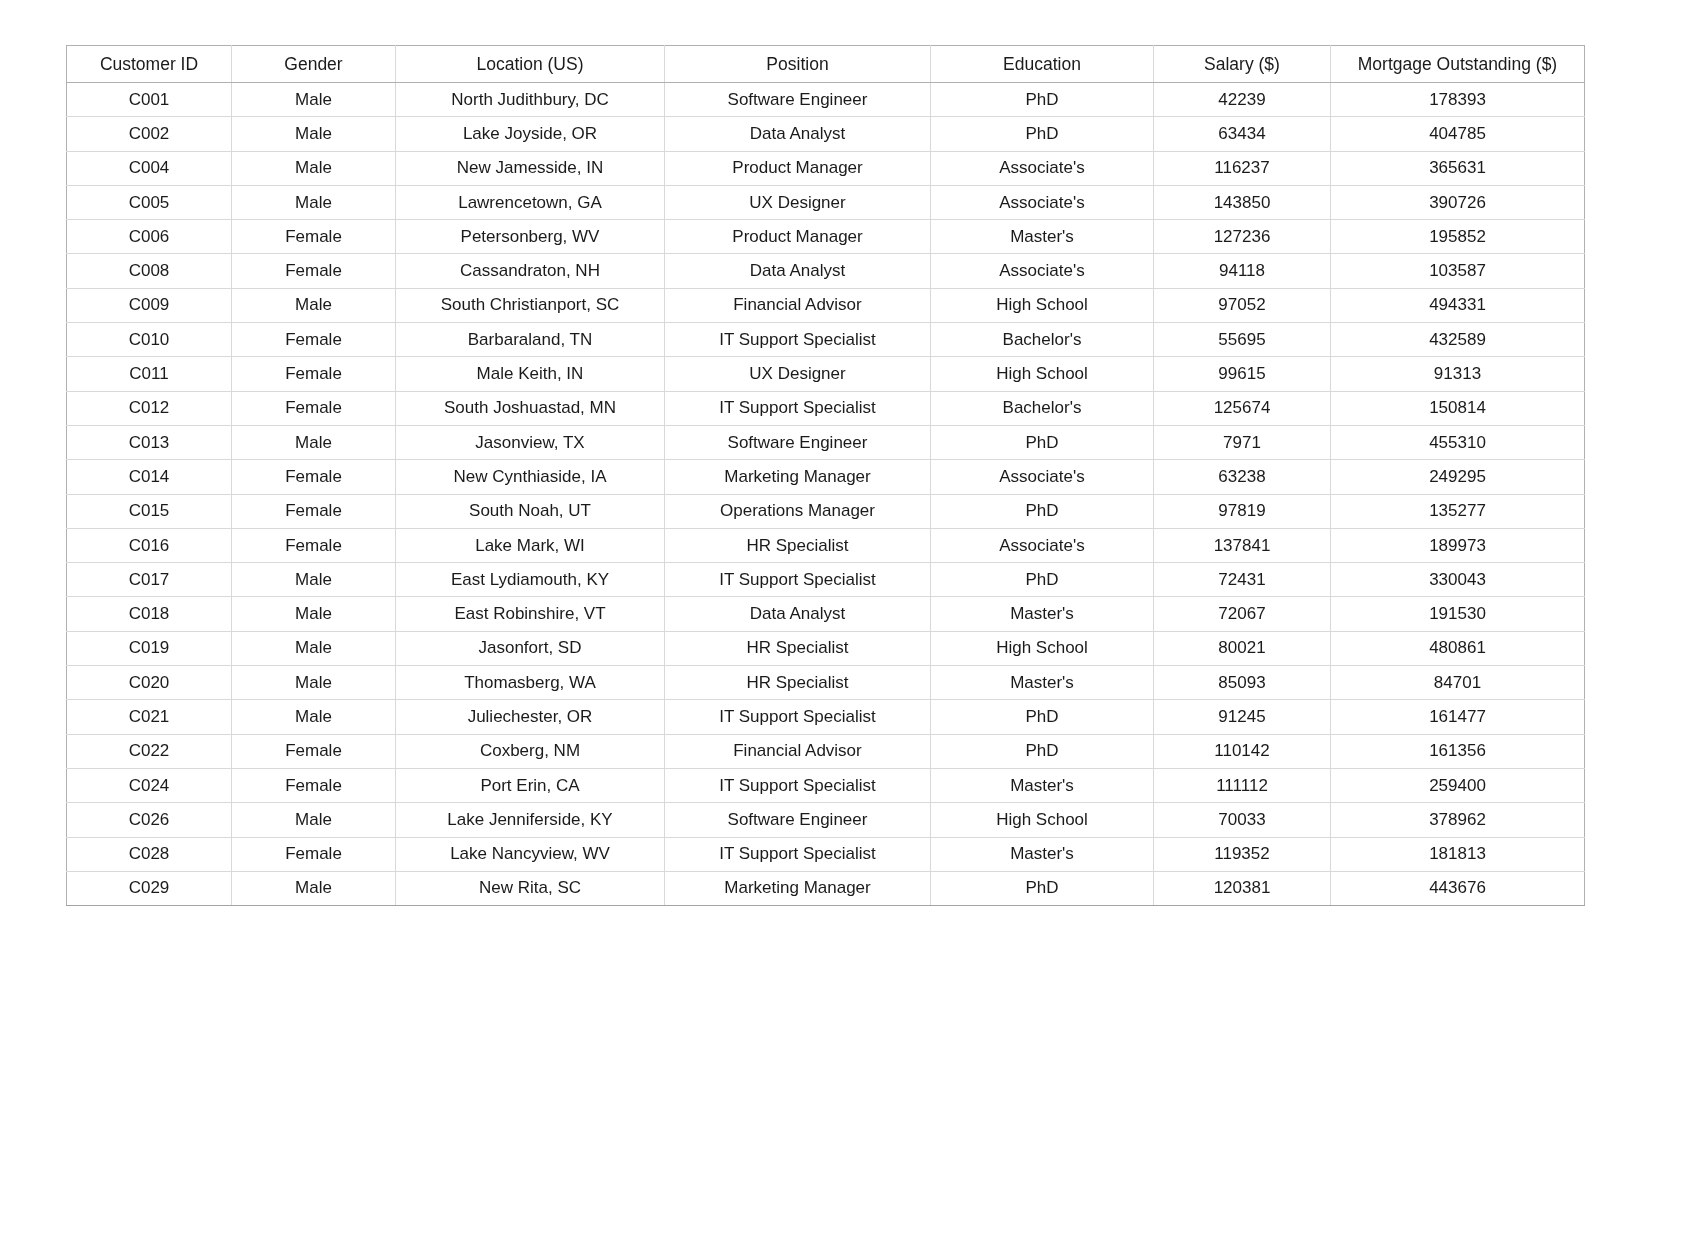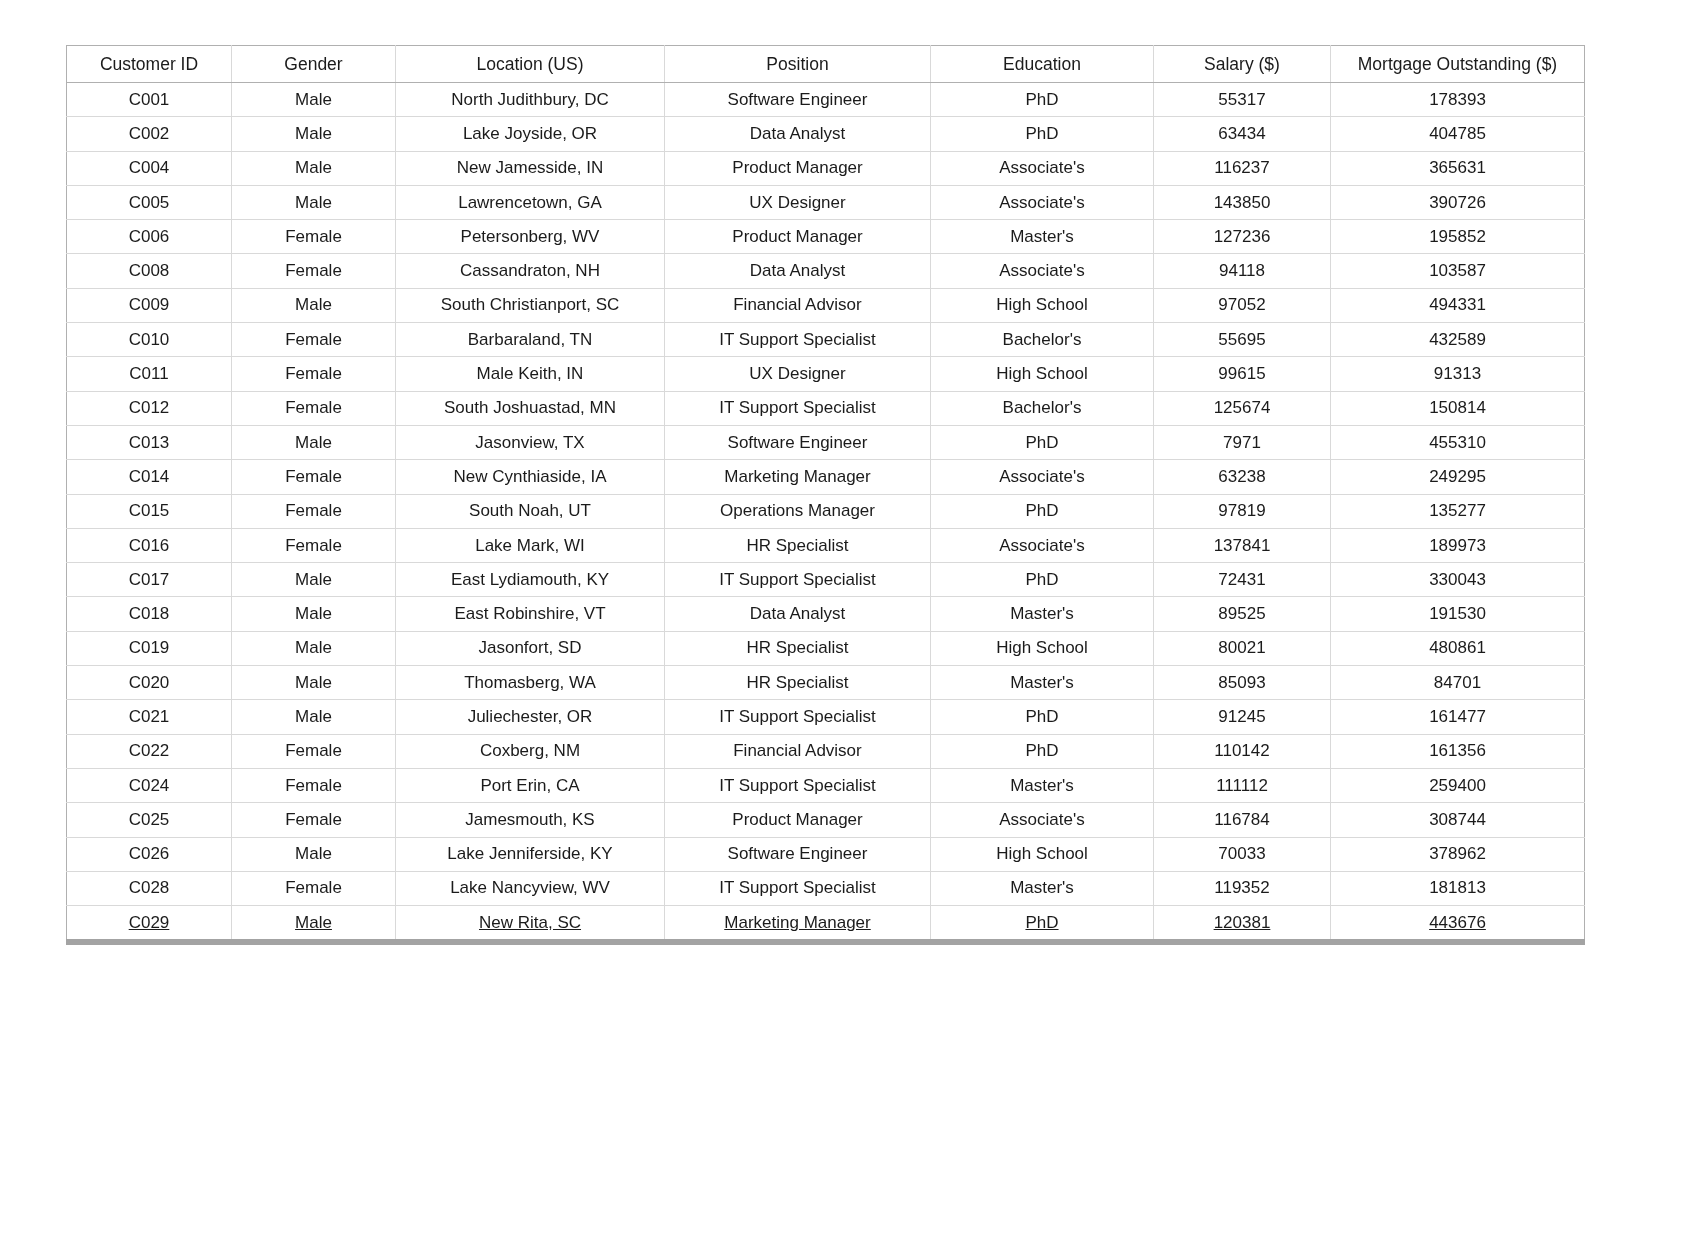--- a/index.html
+++ b/index.html
@@ -41,21 +41,21 @@
     border-bottom: 1px solid #b0b0b0;
     font-size: 17.5px;
   }
   table.data-table tbody td {
     height: 33.3px;
   }
   
   table.data-table tr > *:first-child { border-left: 1px solid #b0b0b0; }
   table.data-table tr > *:last-child  { border-right: 1px solid #b0b0b0; }
   table.data-table thead tr > *       { border-top: 1px solid #b0b0b0; margin-top: 16px; }
-  table.data-table tbody tr:last-child > * { border-bottom: 6px solid #a3a3a3; text-decoration: underline; }
+  table.data-table tbody tr:last-child > * { border-bottom: 1px solid #a3a3a3; }
 </style>
 </head>
 <body>
 
 <div class="page">
   <table class="data-table">
     <colgroup>
         <col style="width: 165px;">
         <col style="width: 164px;">
         <col style="width: 269px;">
@@ -75,21 +75,21 @@
           <th>Mortgage Outstanding ($)</th>
         </tr>
     </thead>
     <tbody>
         <tr>
           <td>C001</td>
           <td>Male</td>
           <td>North Judithbury, DC</td>
           <td>Software Engineer</td>
           <td>PhD</td>
-          <td>55317</td>
+          <td>42239</td>
           <td>178393</td>
         </tr>
         <tr>
           <td>C002</td>
           <td>Male</td>
           <td>Lake Joyside, OR</td>
           <td>Data Analyst</td>
           <td>PhD</td>
           <td>63434</td>
           <td>404785</td>
@@ -210,21 +210,21 @@
           <td>PhD</td>
           <td>72431</td>
           <td>330043</td>
         </tr>
         <tr>
           <td>C018</td>
           <td>Male</td>
           <td>East Robinshire, VT</td>
           <td>Data Analyst</td>
           <td>Master's</td>
-          <td>89525</td>
+          <td>72067</td>
           <td>191530</td>
         </tr>
         <tr>
           <td>C019</td>
           <td>Male</td>
           <td>Jasonfort, SD</td>
           <td>HR Specialist</td>
           <td>High School</td>
           <td>80021</td>
           <td>480861</td>
@@ -257,29 +257,20 @@
           <td>161356</td>
         </tr>
         <tr>
           <td>C024</td>
           <td>Female</td>
           <td>Port Erin, CA</td>
           <td>IT Support Specialist</td>
           <td>Master's</td>
           <td>111112</td>
           <td>259400</td>
-        </tr>
-        <tr>
-          <td>C025</td>
-          <td>Female</td>
-          <td>Jamesmouth, KS</td>
-          <td>Product Manager</td>
-          <td>Associate's</td>
-          <td>116784</td>
-          <td>308744</td>
         </tr>
         <tr>
           <td>C026</td>
           <td>Male</td>
           <td>Lake Jenniferside, KY</td>
           <td>Software Engineer</td>
           <td>High School</td>
           <td>70033</td>
           <td>378962</td>
         </tr>

